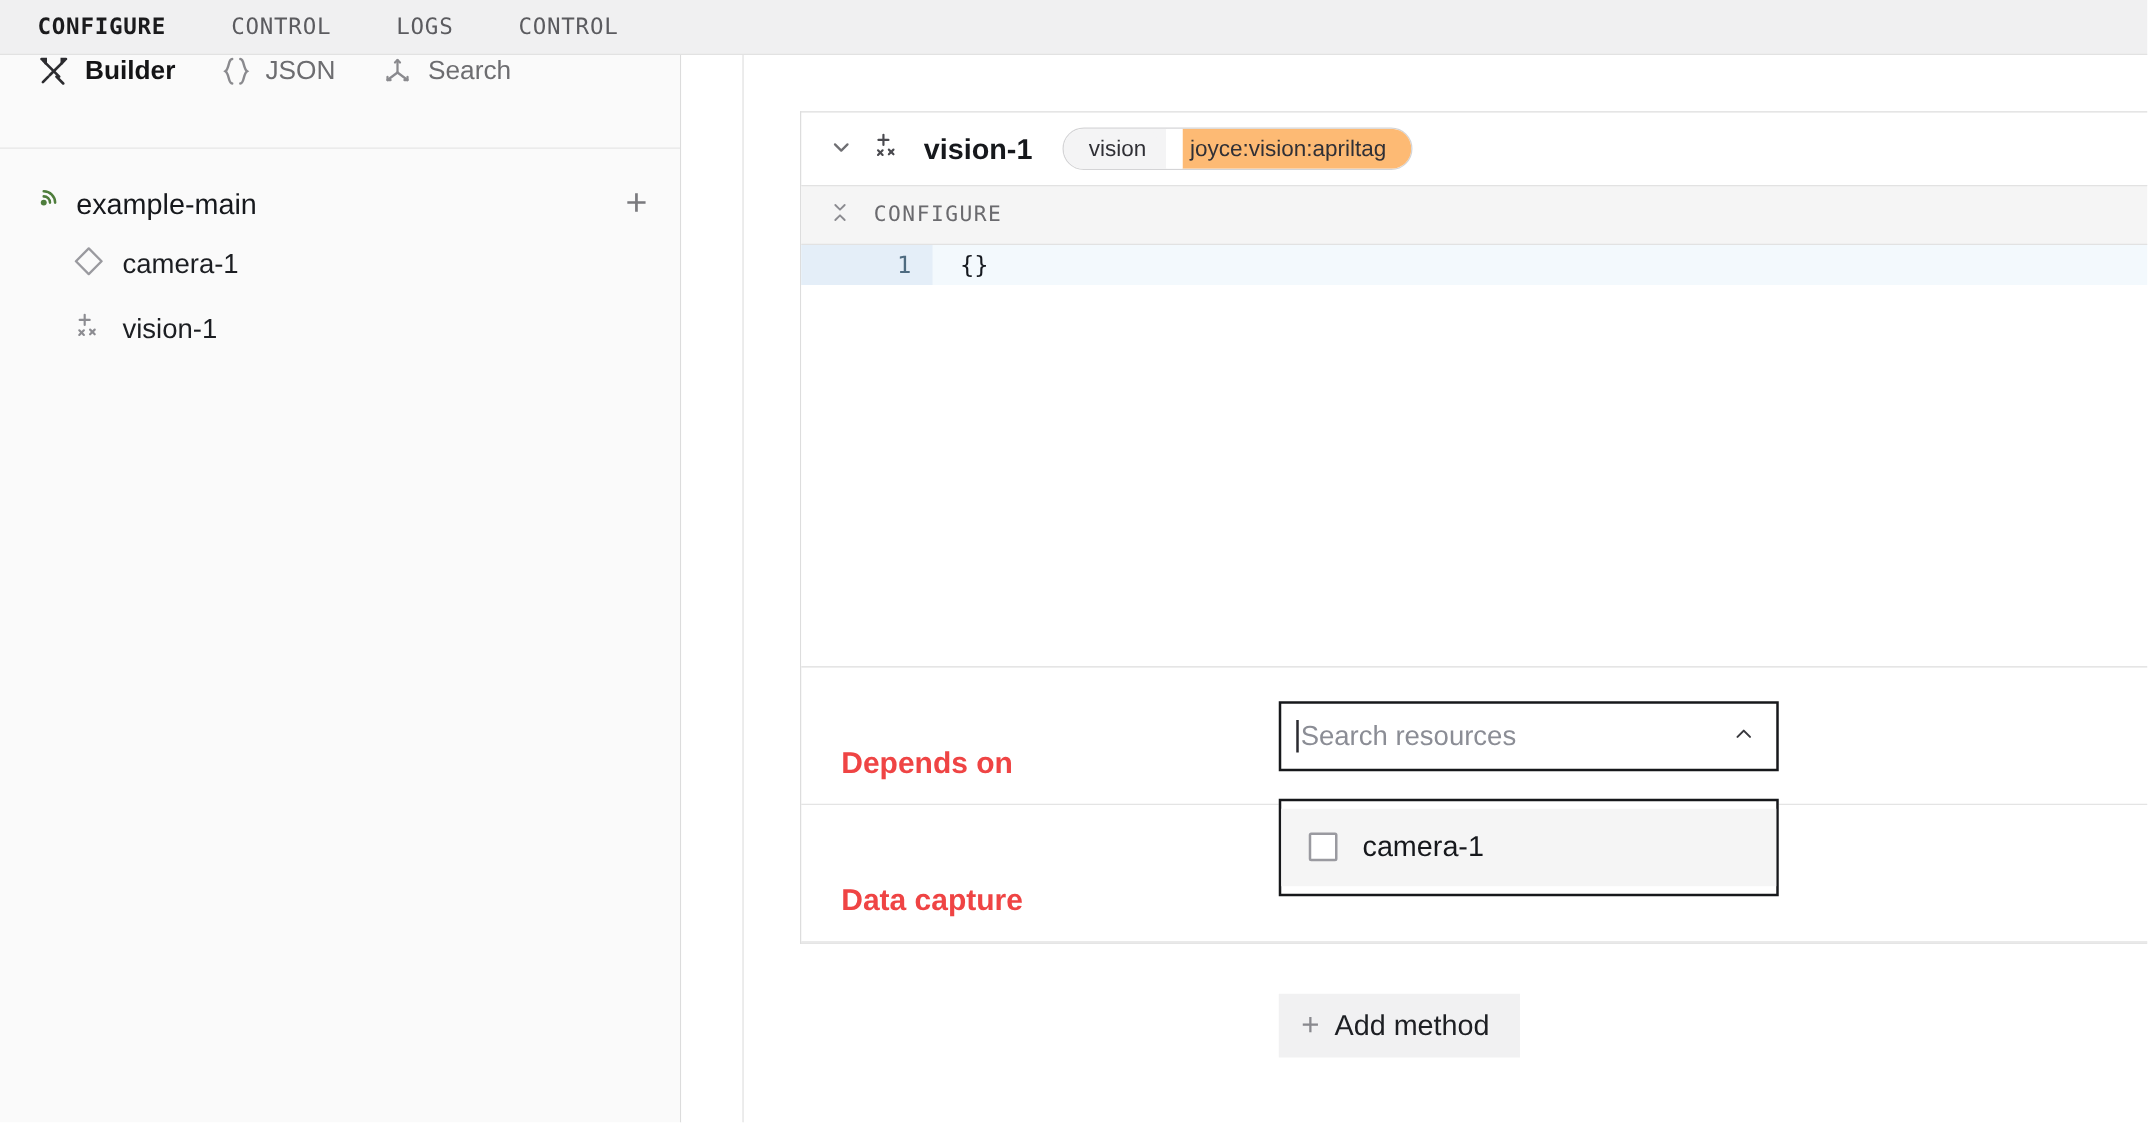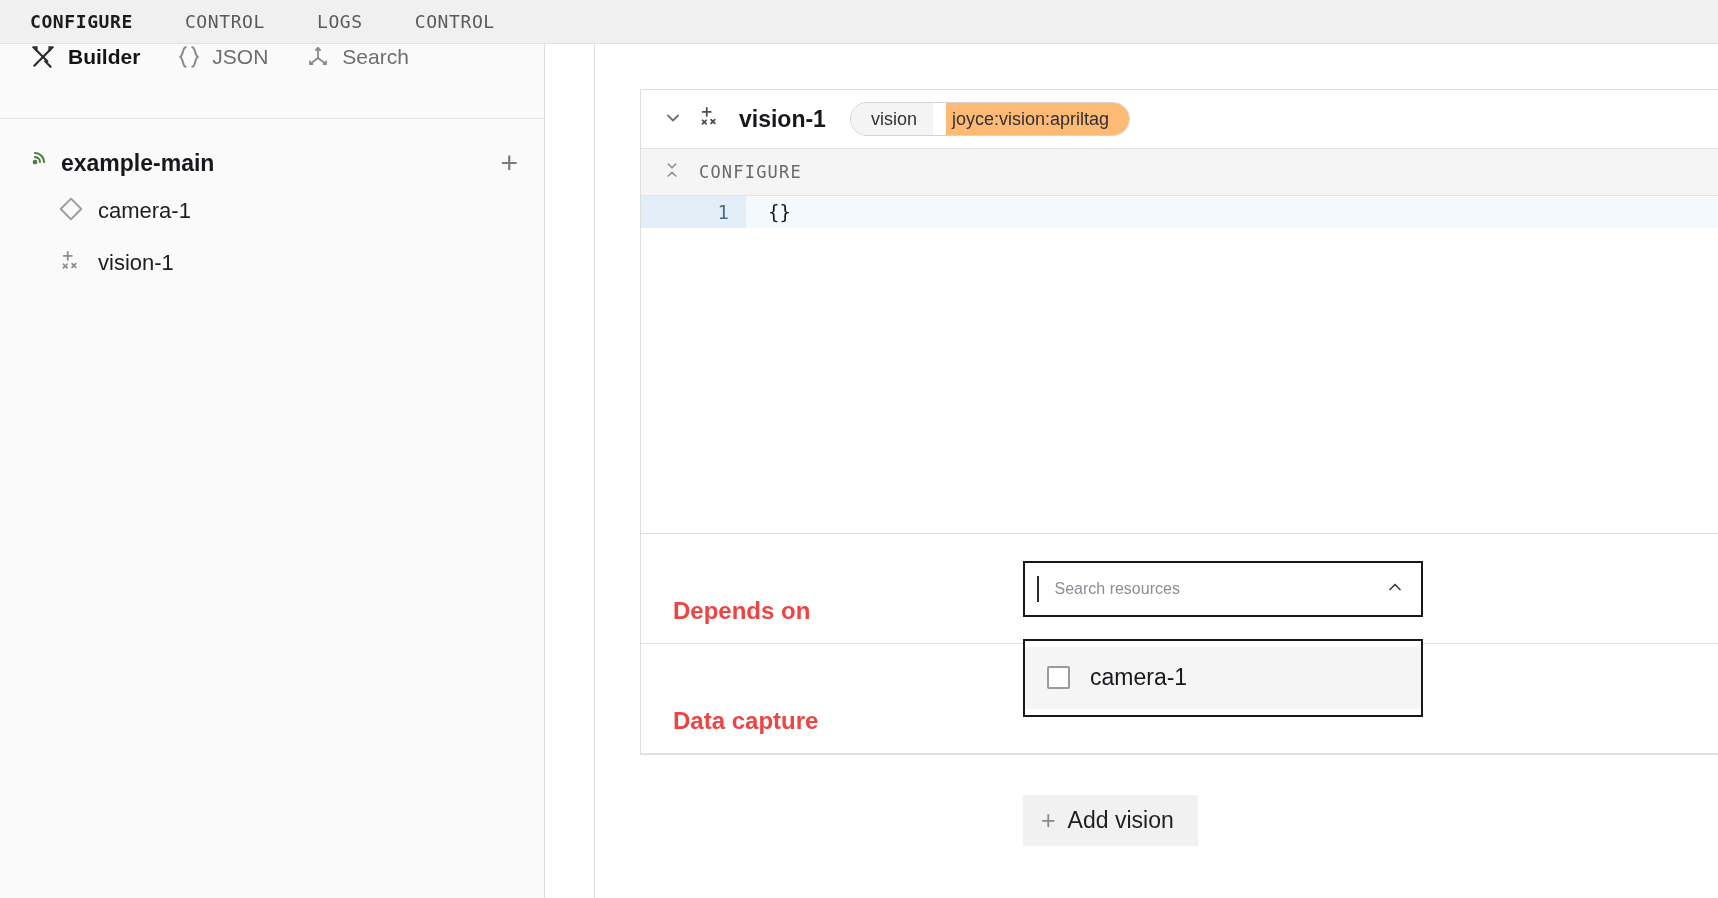--- a/index.html
+++ b/index.html
@@ -67,21 +67,21 @@
 
   .tree { padding-top: 22px; }
   .tree-root {
     display: flex;
     align-items: center;
     padding: 0 26px 0 22px;
     height: 44px;
   }
   .tree-root-label {
     font-size: 23px;
-    font-weight: 700;
+    font-weight: 400;
     color: #16181c;
     margin-left: 13px;
     flex: 1;
   }
   .plus-btn {
     color: #7a7a7e;
     font-size: 30px;
     line-height: 1;
     cursor: pointer;
     user-select: none;
@@ -258,24 +258,23 @@
     padding: 0 16px 0 12px;
     position: relative;
   }
   .caret {
     width: 1.5px;
     height: 26px;
     background: #2b2b30;
     margin-right: 2px;
   }
   .search-placeholder {
-    font-size: 16px;
+    font-size: 22px;
     color: #8b8d95;
     flex: 1 1 auto;
-    margin-left: 14px;
   }
   .chev-up {
     color: #3a3a3f;
     font-size: 18px;
     line-height: 1;
     cursor: pointer;
   }
 
   .dropdown {
     position: absolute;
@@ -480,20 +479,20 @@
             </div>
           </div>
         </div>
       </div>
 
       <div class="row">
         <div class="row-label">Data capture</div>
         <div class="row-control">
           <div class="add-method">
             <span class="add-method-plus">+</span>
-            <span class="add-method-label">Add vision</span>
+            <span class="add-method-label">Add method</span>
           </div>
         </div>
       </div>
 
     </div>
   </div>
 </div>
 
 </body></html>

